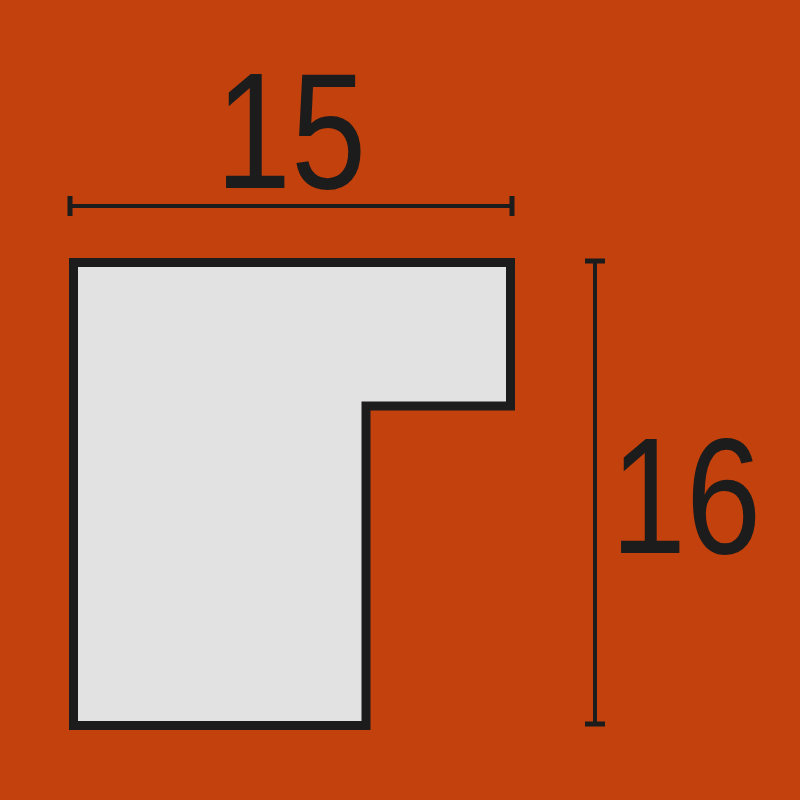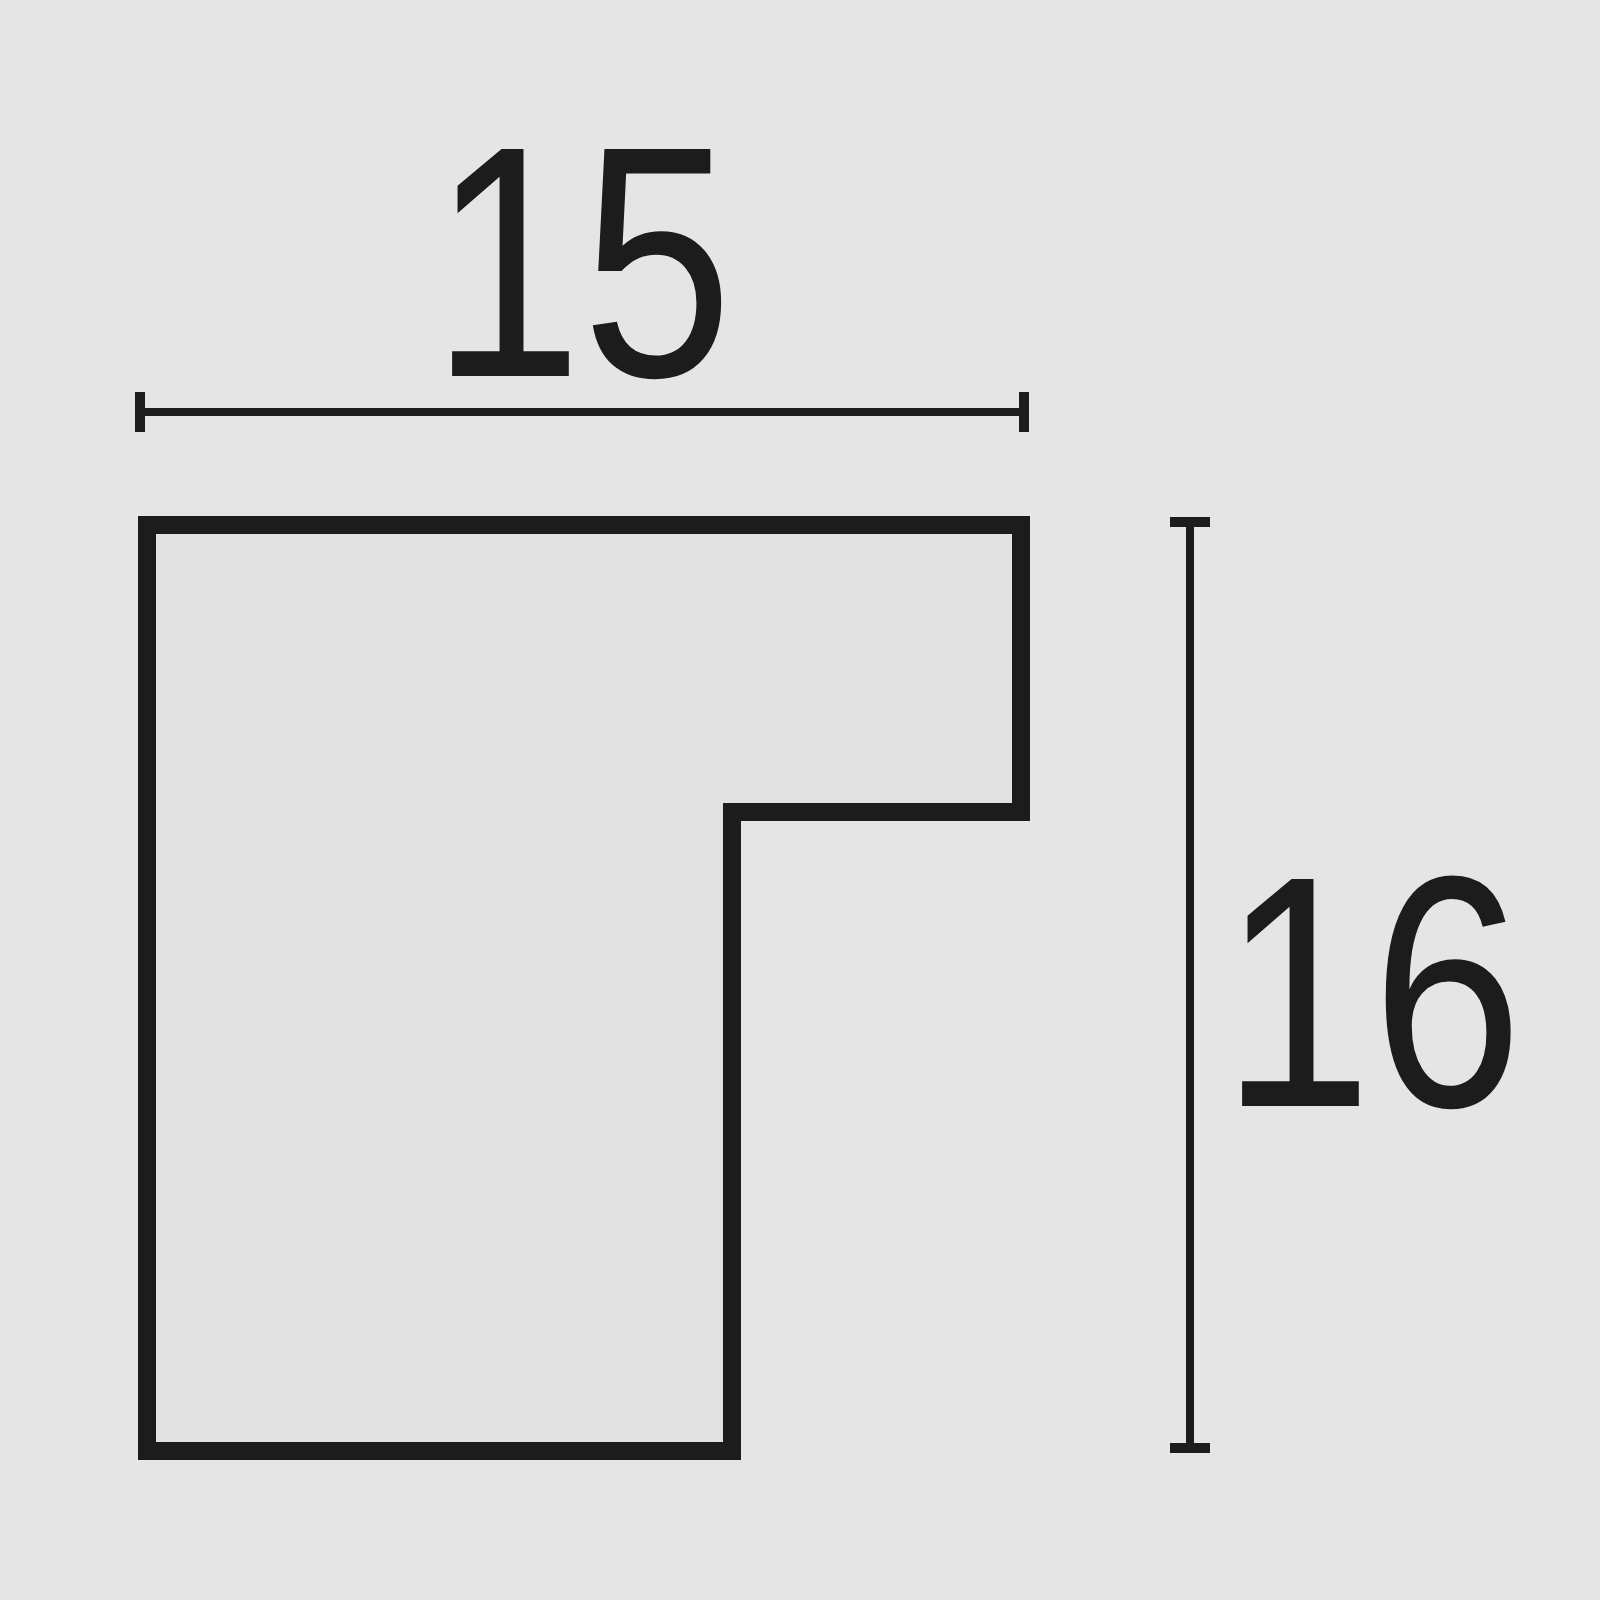--- a/index.html
+++ b/index.html
@@ -7,21 +7,21 @@
     padding: 0;
     background: #ffffff;
     width: 800px;
     height: 800px;
     overflow: hidden;
   }
   .stage {
     position: relative;
     width: 800px;
     height: 800px;
-    background: #e5e5e5;
+    background: #c2410c;
   }
   svg { display: block; }
   .dim-line {
     stroke-width: 4;
     stroke-linecap: butt;
     fill: none;
   }
   .dim-cap {
     stroke-width: 5;
     stroke-linecap: butt;

